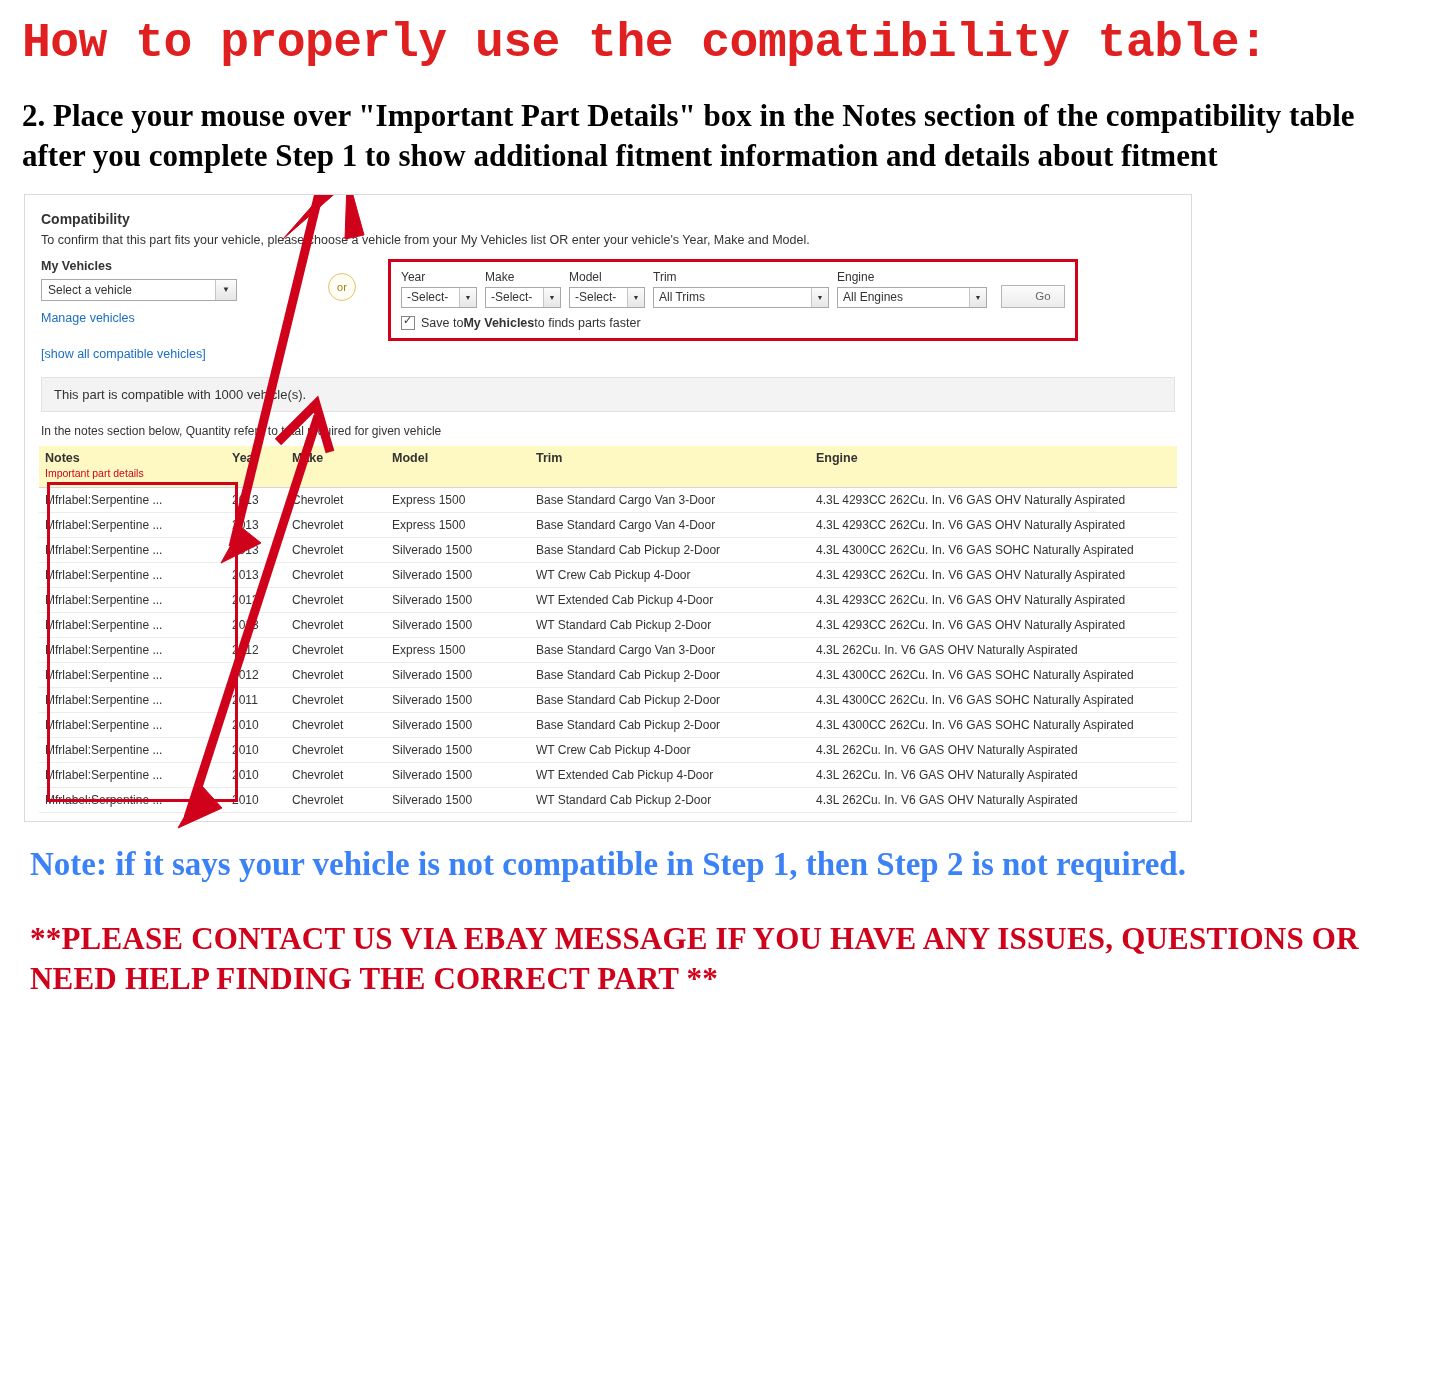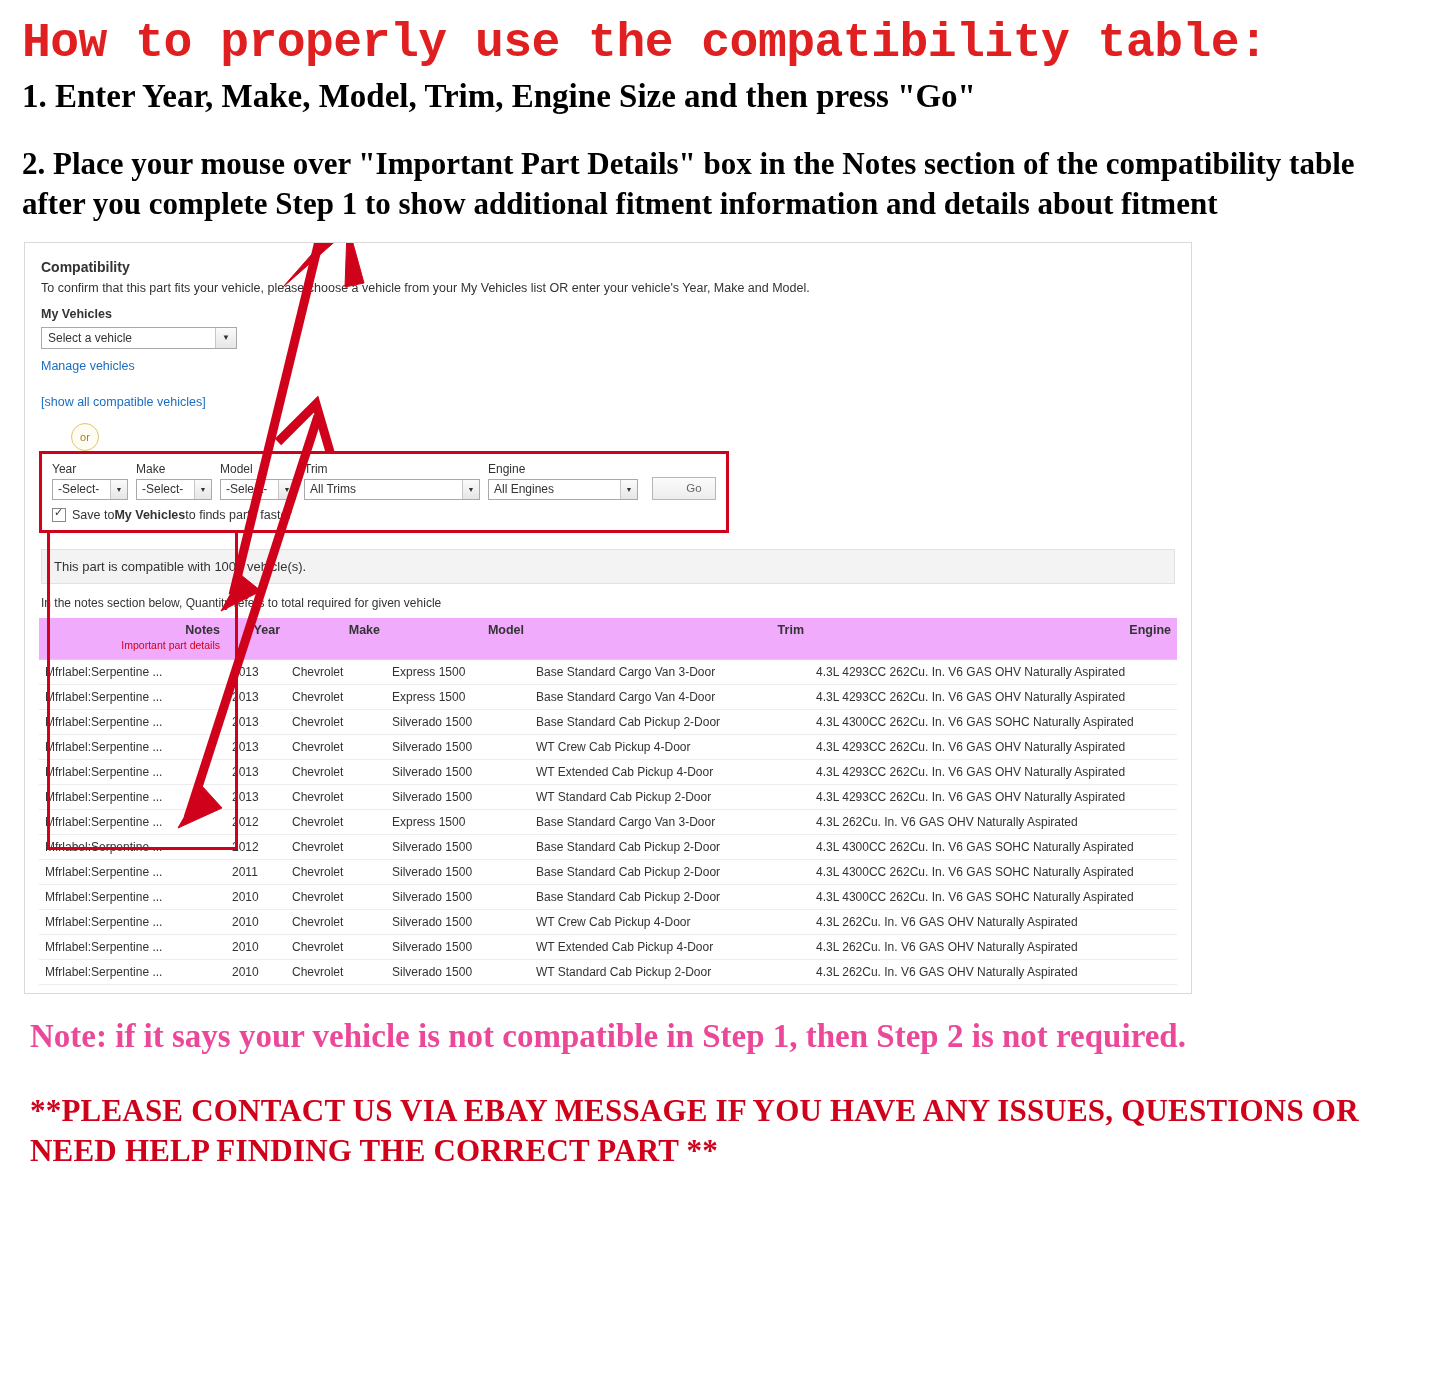--- a/index.html
+++ b/index.html
@@ -75,21 +75,20 @@
     margin: 2px 0 6px 2px;
   }
   .compat-sub {
     font-size: 12.5px;
     color: #333;
     margin: 0 0 12px 2px;
   }
   .row-main {
     display: flex;
     align-items: flex-start;
-    flex-direction: column;
   }
   .myveh {
     width: 255px;
     padding-left: 2px;
   }
   .myveh-label {
     font-weight: bold;
     font-size: 12.5px;
     color: #333;
     margin-bottom: 6px;
@@ -252,26 +251,26 @@
     color: #333;
   }
 
   table.compat {
     width: 100%;
     border-collapse: collapse;
     font-size: 12px;
     color: #333;
   }
   table.compat th {
-    text-align: right;
+    text-align: left;
     font-weight: bold;
     font-size: 12.5px;
     padding: 5px 6px 8px 6px;
     border-bottom: 1px solid #d5d5d5;
-    background: #f0abfc;
+    background: #fef9c3;
     vertical-align: top;
   }
   table.compat th .sub {
     display: block;
     color: #d0021b;
     font-size: 10.5px;
     font-weight: normal;
     margin-top: 2px;
   }
   table.compat td {
@@ -302,21 +301,21 @@
     left: 0;
     top: 0;
     pointer-events: none;
   }
 
   
   .note-text {
     font-family: "Liberation Serif", serif;
     font-weight: bold;
     font-size: 33px;
-    color: #ec4899;
+    color: #3b82f6;
     padding: 22px 22px 0 30px;
     line-height: 1.25;
     max-width: 1350px;
   }
   .contact-text {
     font-family: "Liberation Serif", serif;
     font-weight: bold;
     font-size: 31px;
     color: #d0021b;
     padding: 34px 22px 0 30px;
@@ -324,21 +323,20 @@
     max-width: 1330px;
     letter-spacing: 0.2px;
   }
 </style>
 </head>
 <body>
 
 <div class="page">
 
   <div class="headline">How to properly use the compatibility table:</div>
-  <div class="step-one">1. Enter Year, Make, Model, Trim, Engine Size and then press "Go"</div>
   <div class="step-two">2. Place your mouse over "Important Part Details" box in the Notes section of the compatibility table after you complete Step 1 to show additional fitment information and details about fitment</div>
 
   <div class="shot">
 
     <div class="compat-title">Compatibility</div>
     <div class="compat-sub">To confirm that this part fits your vehicle, please choose a vehicle from your My Vehicles list OR enter your vehicle's Year, Make and Model.</div>
 
     <div class="row-main">
 
       <div class="myveh">

